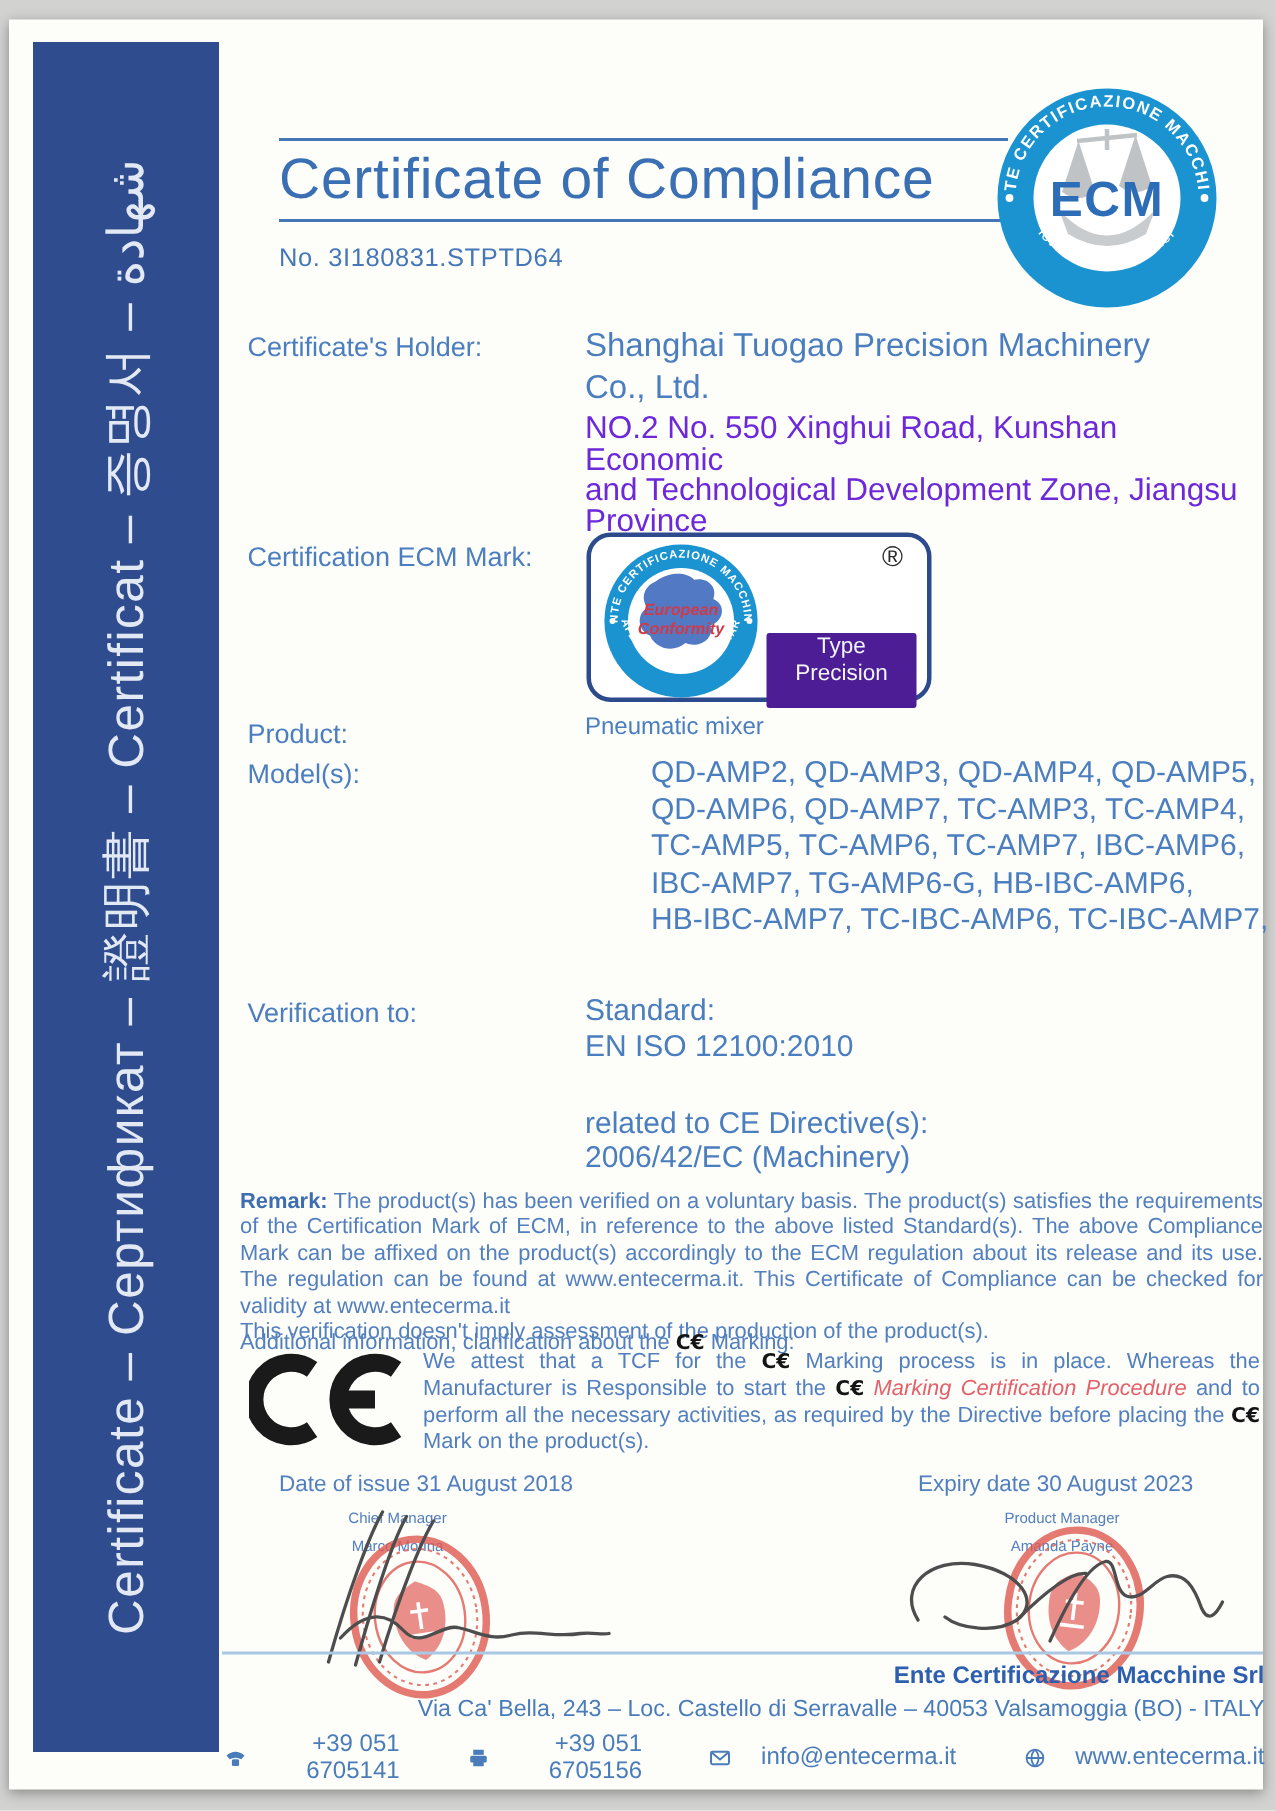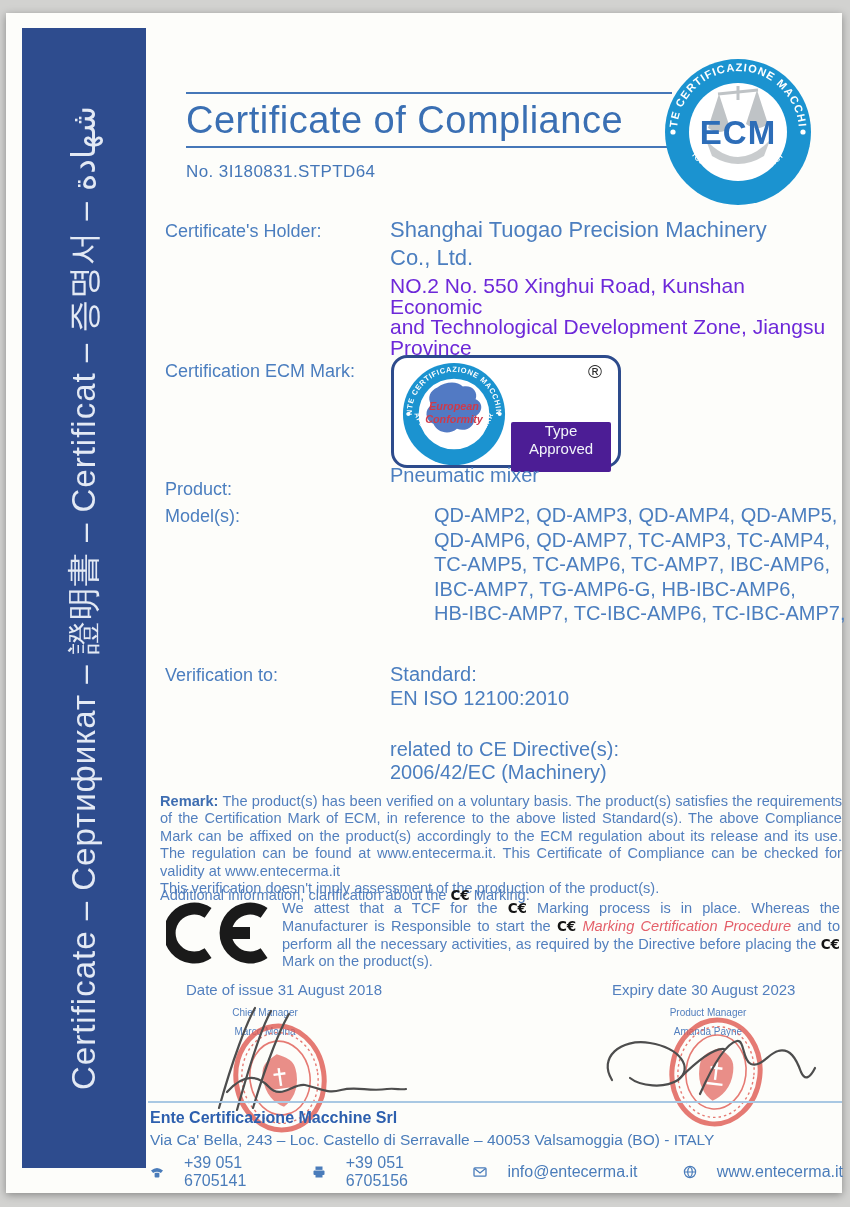--- a/index.html
+++ b/index.html
@@ -57,21 +57,21 @@
   .red-seg { color:#e4606a; font-style:italic; }
   
   .date-issue { position:absolute; left:186px; top:981px; font-size:15px; color:#527fbe; }
   .date-expiry { position:absolute; left:612px; top:981px; font-size:15px; color:#527fbe; }
   .signer { position:absolute; width:200px; text-align:center; font-size:10px; line-height:19px; color:#527fbe; }
   .signer-left { left:165px; top:1003px; }
   .signer-right { left:608px; top:1003px; }
   .overlay { position:absolute; left:0; top:0; width:850px; height:1207px; pointer-events:none; }
   
   .footer-rule { position:absolute; left:148px; top:1101px; width:694px; height:2px; background:#a9c8e3; }
-  .footer { position:absolute; left:150px; top:1109px; width:693px; text-align:left; color:#4a7cba; }
+  .footer { position:absolute; left:150px; top:1109px; width:693px; text-align:right; color:#4a7cba; }
   .footer-company { font-size:16px; font-weight:bold; color:#2d5fae; margin-bottom:4px; }
   .footer-address { font-size:15.5px; margin-bottom:5px; }
   .footer-contact { font-size:16px; display:flex; justify-content:center; align-items:center; gap:20px; }
   .footer-contact .gap { width:8px; }
   .f-icon { width:14px; height:14px; flex:0 0 auto; }
 </style>
 </head>
 <body>
 
 <div class="paper"></div>
@@ -134,28 +134,28 @@
       <textPath href="#arcTopMark" startOffset="50%" text-anchor="middle">ENTE CERTIFICAZIONE MACCHINE</textPath>
     </text>
     <text font-size="7.2" font-weight="bold" fill="#ffffff" letter-spacing=".8">
       <textPath href="#arcBotMark" startOffset="50%" text-anchor="middle">SAFETY COMPLIANCE MARK</textPath>
     </text>
     <circle cx="8.5" cy="55" r="2" fill="#ffffff"></circle>
     <circle cx="101.5" cy="55" r="2" fill="#ffffff"></circle>
   </svg>
   <div class="type-box">
     <span>Type</span>
-    <span>Approved</span>
+    <span>Precision</span>
   </div>
   <div class="registered">®</div>
 </div>
 
 <div class="lbl" style="top:476px;">Product:</div>
 <div class="lbl" style="top:503px;">Model(s):</div>
-<div class="val" style="top:464px;font-size:20px;">Pneumatic mixer</div>
+<div class="val" style="top:476px;font-size:16px;">Pneumatic mixer</div>
 <div class="val" style="top:503px;width:450px;margin-left:44px;">
   <div class="models-line">QD-AMP2, QD-AMP3, QD-AMP4, QD-AMP5,</div>
   <div class="models-line">QD-AMP6, QD-AMP7, TC-AMP3, TC-AMP4,</div>
   <div class="models-line">TC-AMP5, TC-AMP6, TC-AMP7, IBC-AMP6,</div>
   <div class="models-line">IBC-AMP7, TG-AMP6-G, HB-IBC-AMP6,</div>
   <div class="models-line">HB-IBC-AMP7, TC-IBC-AMP6, TC-IBC-AMP7,</div>
 </div>
 
 <div class="lbl" style="top:662px;">Verification to:</div>
 <div class="val verif-line" style="top:662px;">Standard:</div>

